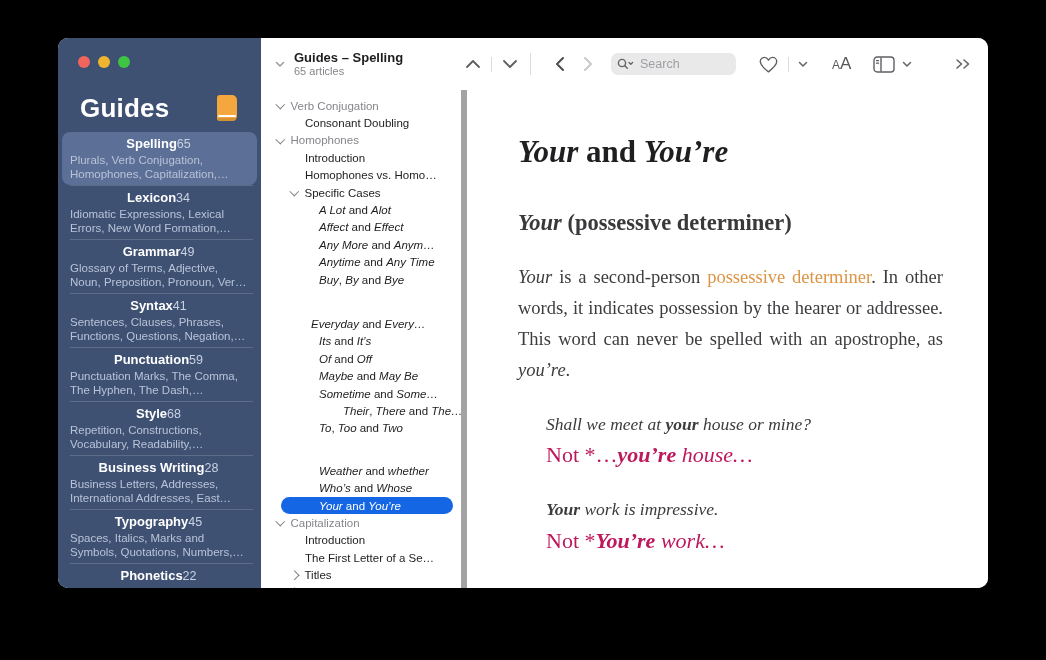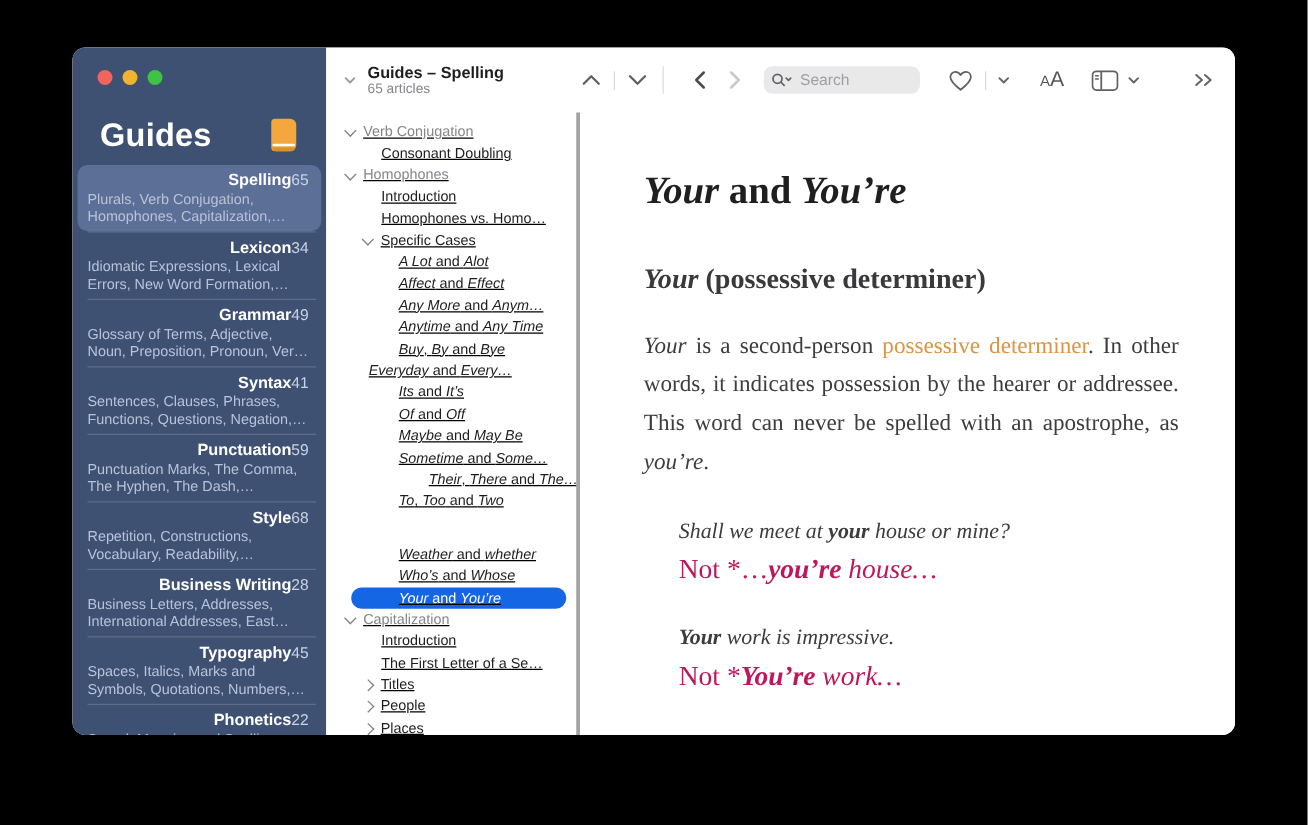--- a/index.html
+++ b/index.html
@@ -21,21 +21,21 @@
   .dot.yellow{background:var(--traffic-yellow,#f0b42f);}
   .dot.green{background:var(--traffic-green,#3fc343);}
   .sidebar-header{display:flex;align-items:center;justify-content:space-between;margin-top:24px;padding:0 24px 0 22px;height:32px;flex:none;}
   .sidebar-title{color:#fff;font-size:26px;font-weight:700;letter-spacing:.2px;}
   .book-icon{width:20px;height:26px;background:var(--book-orange,#f3a73d);border-radius:3px 5px 5px 3px;position:relative;}
   .book-icon::after{content:"";position:absolute;left:1px;right:1px;bottom:4px;height:2px;background:#fdfdfd;border-radius:1px;}
   .book-icon::before{content:"";position:absolute;left:1px;right:1px;bottom:0;height:3px;background:#d8912f;border-radius:0 0 3px 3px;}
   .sidebar-list{flex:1;overflow:hidden;padding:0 4px;margin-top:8px;}
   .side-item{padding:3px 10px 4px 8px;border-radius:8px;cursor:default;}
   .side-item.selected{background:var(--sidebar-selected-bg,#5b6f97);}
-  .side-item .row1{display:flex;justify-content:flex-end;align-items:baseline;}
+  .side-item .row1{display:flex;justify-content:center;align-items:baseline;}
   .side-item .label{color:#fff;font-weight:700;font-size:13px;line-height:17px;}
   .side-item .count{color:#c9d2e3;font-size:12.5px;}
   .side-item .subtitle{color:#b9c3d8;font-size:11.5px;line-height:14px;margin-top:1px;
     display:-webkit-box;-webkit-line-clamp:2;-webkit-box-orient:vertical;overflow:hidden;}
   .side-sep{height:1px;background:rgba(255,255,255,.16);margin:0 4px 0 8px;}
   
   .main{flex:1;display:flex;flex-direction:column;background:#fff;min-width:0;}
   .toolbar{height:52px;flex:none;display:flex;align-items:center;padding:0 14px;}
   .pane-title-group{display:flex;align-items:center;gap:9px;width:190px;flex:none;}
   .pane-titles{display:flex;flex-direction:column;}
@@ -50,21 +50,21 @@
   .search-field input{border:none;outline:none;background:transparent;width:80px;font-size:12.5px;color:#3c3c3e;font-family:"Liberation Sans",sans-serif;}
   .search-field input::placeholder{color:#9e9ea4;}
   .fav-group{margin-left:22px;display:flex;align-items:center;gap:9px;}
   .aa-btn{margin-left:24px;color:#58585c;display:flex;align-items:baseline;}
   .aa-btn .a-sm{font-size:12px;}
   .aa-btn .a-lg{font-size:17px;}
   .panel-group{margin-left:22px;display:flex;align-items:center;gap:7px;}
   .overflow-btn{margin-left:auto;margin-right:2px;}
   
   .body-row{flex:1;display:flex;min-height:0;}
-  .tree-col{width:200px;flex:none;border-right:3px solid #a3a3a3;padding-top:7px;overflow:hidden;font-size:11.5px;text-decoration:underline;}
+  .tree-col{width:200px;flex:none;border-right:6px solid #a3a3a3;padding-top:7px;overflow:hidden;font-size:11.5px;}
   .tree-row{height:17.4px;display:flex;align-items:center;color:#1d1d1f;cursor:default;white-space:nowrap;}
   .tree-row.muted{color:#85858b;}
   .tree-row.selected{background:var(--selection-blue,#1566e5);color:#fff;border-radius:9px;margin-right:8px;margin-left:20px;}
   .chev{display:inline-block;width:5.5px;height:5.5px;border-right:1.4px solid #7f7f85;border-bottom:1.4px solid #7f7f85;margin-right:7px;flex:none;}
   .chev-down{transform:rotate(45deg);margin-top:-3px;}
   .chev-right{transform:rotate(-45deg);}
   .chev-placeholder{display:inline-block;width:14px;flex:none;}
   .tree-label .it{font-style:italic;}
   
   .content-col{flex:1;overflow:hidden;padding:44px 45px 0 51px;font-family:"Liberation Serif",serif;color:#3d3d40;}
@@ -303,21 +303,21 @@
             <span class="tree-label"><span class="it">Any More</span><span> and </span><span class="it">Anym…</span></span>
           </div>
           <div class="tree-row" style="padding-left: 44px;">
             <span class="chev-placeholder"></span>
             <span class="tree-label"><span class="it">Anytime</span><span> and </span><span class="it">Any Time</span></span>
           </div>
           <div class="tree-row" style="padding-left: 44px;">
             <span class="chev-placeholder"></span>
             <span class="tree-label"><span class="it">Buy</span><span>, </span><span class="it">By</span><span> and </span><span class="it">Bye</span></span>
           </div>
-          <div class="tree-row" style="padding-left: 20px;">
+          <div class="tree-row" style="padding-left: 36px; margin-top: 27px;">
             <span class="chev-placeholder"></span>
             <span class="tree-label"><span class="it">Everyday</span><span> and </span><span class="it">Every…</span></span>
           </div>
           <div class="tree-row" style="padding-left: 44px;">
             <span class="chev-placeholder"></span>
             <span class="tree-label"><span class="it">Its</span><span> and </span><span class="it">It’s</span></span>
           </div>
           <div class="tree-row" style="padding-left: 44px;">
             <span class="chev-placeholder"></span>
             <span class="tree-label"><span class="it">Of</span><span> and </span><span class="it">Off</span></span>

